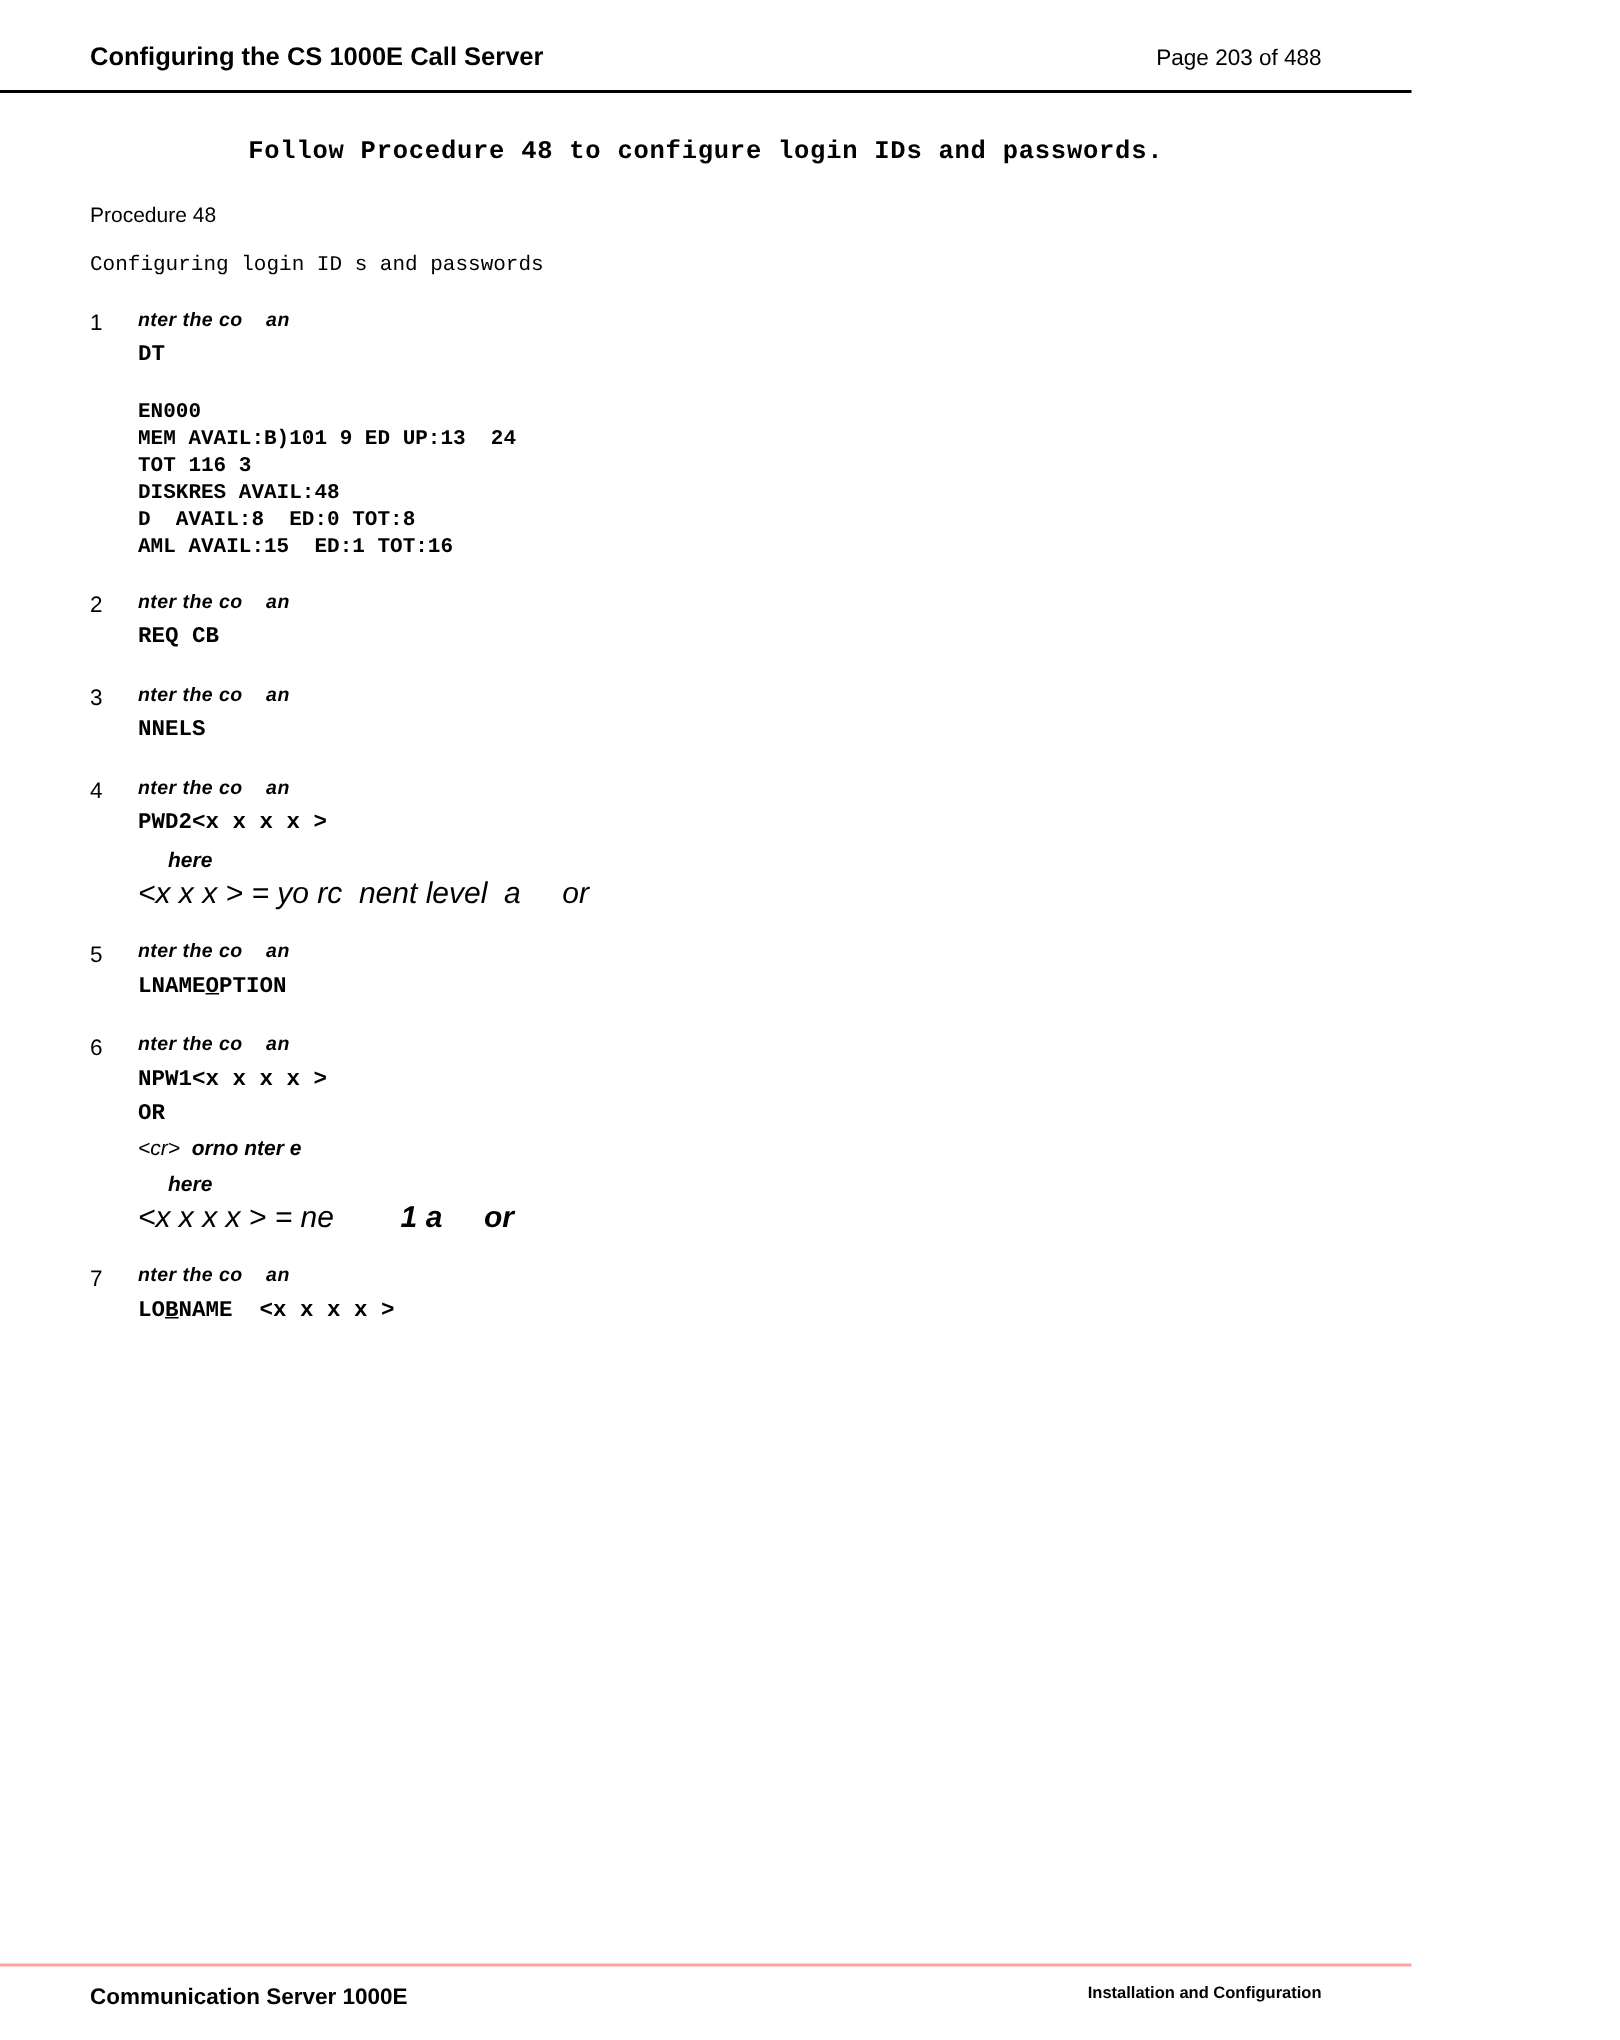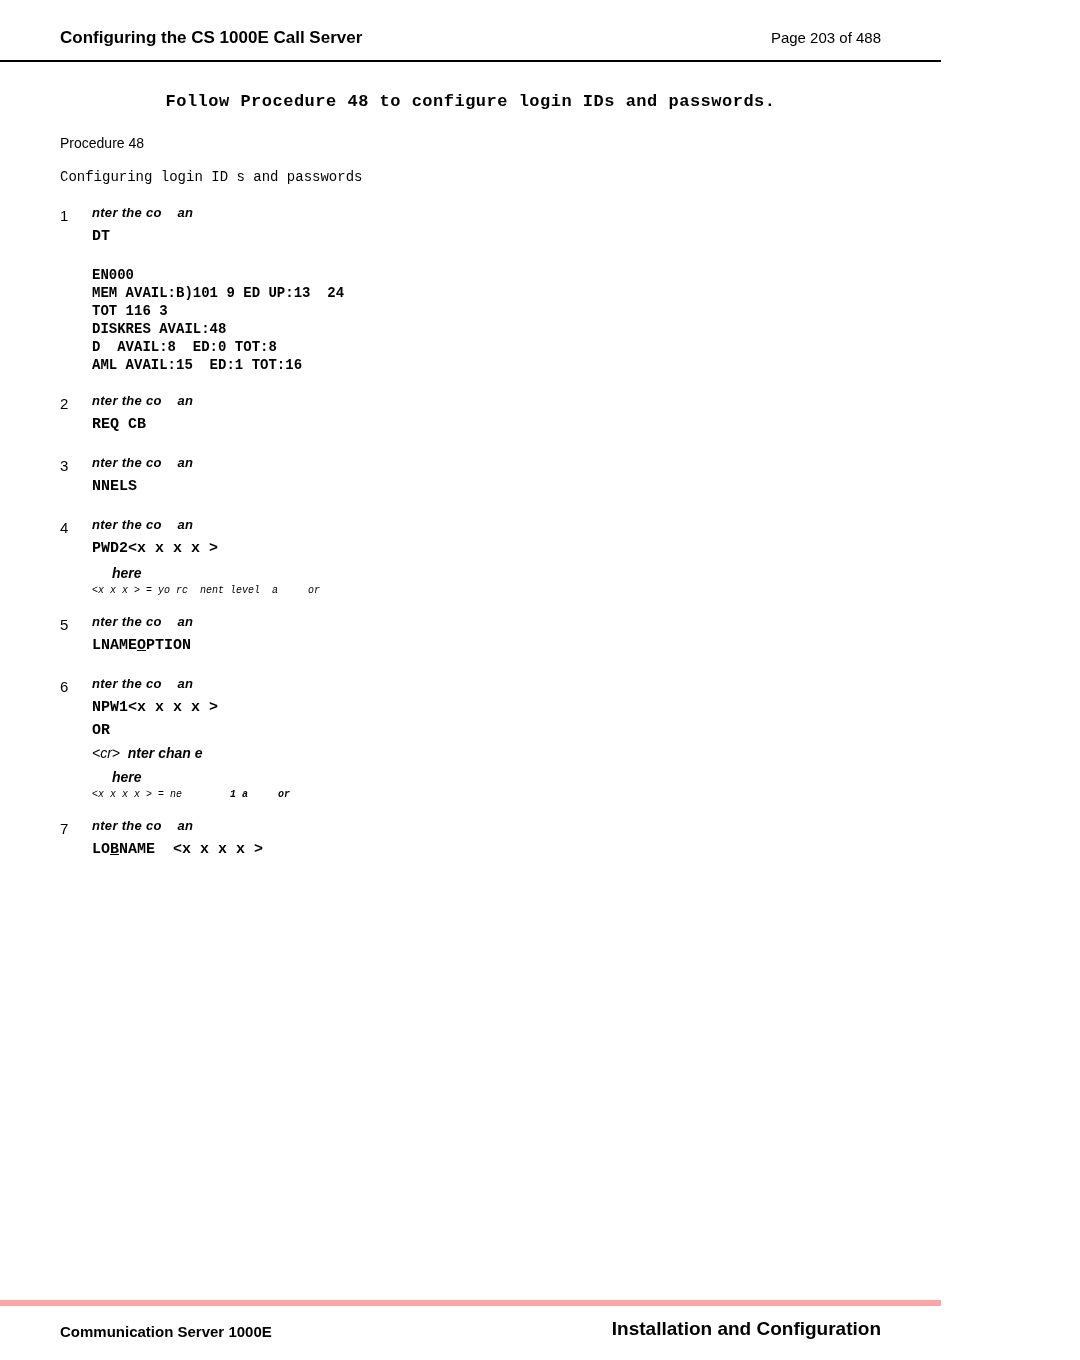--- a/index.html
+++ b/index.html
@@ -121,22 +121,22 @@
       font-family: 'Arial', sans-serif;
       font-size: 14px;
       font-style: italic;
       font-weight: bold;
       margin-top: 8px;
       margin-bottom: 4px;
       margin-left: 20px;
     }
 
     .step-note-text {
-      font-family: Liberation Mono, monospace;
-      font-size: 10px;
+      font-family: Liberation Sans, sans-serif;
+      font-size: 20px;
       font-style: italic;
       margin-top: 2px;
       margin-left: 0px;
     }
 
     .step-or {
       font-family: 'Courier New', Courier, monospace;
       font-size: 15px;
       font-weight: bold;
       margin-top: 6px;
@@ -156,34 +156,34 @@
       font-size: 14px;
       font-weight: bold;
       margin-bottom: 2px;
       display: block;
     }
 
     
     .page-footer {
       display: flex;
       justify-content: space-between;
-      align-items: flex-end;
+      align-items: flex-start;
       padding: 12px 60px 20px 60px;
-      border-top: 6px solid #fca5a5;
+      border-top: 2px solid #fca5a5;
     }
 
     .footer-left {
       font-family: 'Arial', sans-serif;
       font-size: 15px;
       font-weight: bold;
     }
 
     .footer-right {
       font-family: 'Arial', sans-serif;
-      font-size: 19px;
+      font-size: 11px;
       font-weight: bold;
     }
   </style>
 </head>
 <body>
 
 <div class="page-container">
 
   <div class="page-header">
     <span class="header-title">Configuring the CS 1000E Call Server</span>
@@ -247,21 +247,21 @@
           <span class="step-command">LNAME<u>O</u>PTION</span>
         </div>
       </li>
 
       <li class="step-item">
         <span class="step-number">6</span>
         <div class="step-content">
           <div class="step-instruction">nter the co &nbsp;&nbsp; an</div>
           <span class="step-command">NPW1&lt;x  x  x  x &gt;</span>
           <span class="step-or">OR</span>
-          <div class="step-cr-line">&lt;cr&gt; &nbsp;<em><strong>nter chan e</strong></em></div>
+          <div class="step-cr-line">&lt;cr&gt; &nbsp;<em><strong>orno nter e</strong></em></div>
           <div class="step-note">here</div>
           <div class="step-note-text">&lt;x  x  x  x &gt; = ne &nbsp;&nbsp;&nbsp;&nbsp;&nbsp;&nbsp;&nbsp;<em><strong>1  a &nbsp;&nbsp;&nbsp; or</strong></em></div>
         </div>
       </li>
 
       <li class="step-item">
         <span class="step-number">7</span>
         <div class="step-content">
           <div class="step-instruction">nter the co &nbsp;&nbsp; an</div>
           <span class="step-command">LO<u>B</u>NAME &nbsp;&lt;x  x  x  x &gt;</span>

